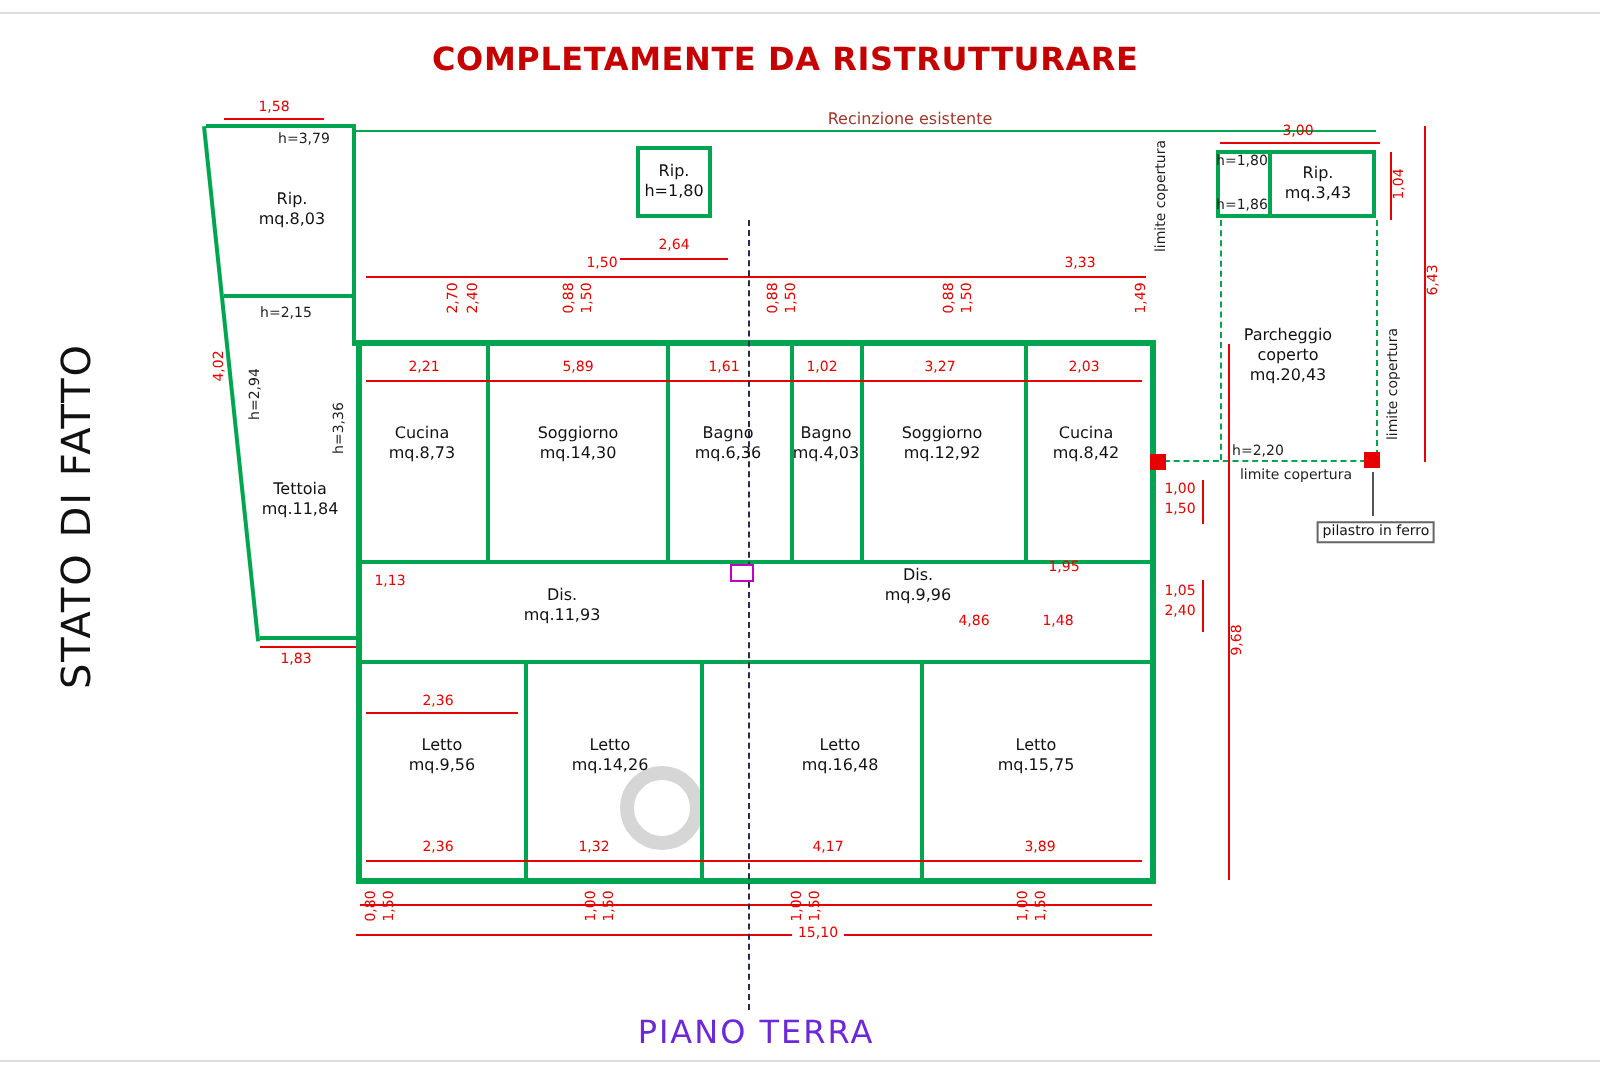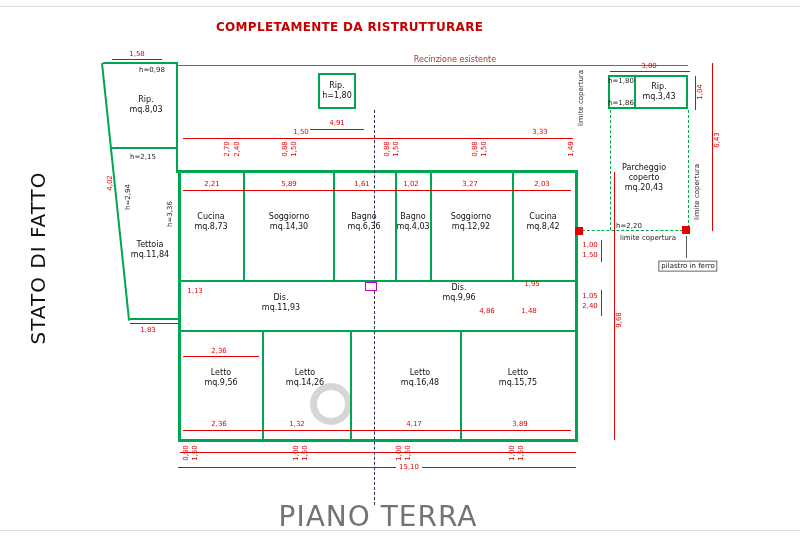--- a/index.html
+++ b/index.html
@@ -19,26 +19,26 @@
   .mag{position:absolute;border:1px solid #c400c4;background:#fff}
   
   .lab{position:absolute;font-size:7px;line-height:1.25;color:var(--red,#e60000);
        white-space:pre-line;text-align:center;transform:translate(-50%,-50%)}
   .rot{transform:translate(-50%,-50%) rotate(-90deg)}
   .blk{color:#1d1d1d}
   .rm{color:#111;font-size:8px}
   .dkr{color:#9c3a2e;font-size:8px}
   .box{color:#111;font-size:7px;border:1px solid #666;background:#fff;padding:0 2px;white-space:nowrap}
   .bgw{background:#fff;padding:0 3px}
-  .title{position:absolute;left:216px;top:20px;font-size:12px;font-weight:bold;
+  .title{position:absolute;left:216px;top:20px;font-size:16px;font-weight:bold;
          color:var(--titlered,#c40000);letter-spacing:.3px;white-space:nowrap}
   .side{position:absolute;left:38px;top:258px;transform:translate(-50%,-50%) rotate(-90deg);
         font-size:20px;color:#111;letter-spacing:1px;white-space:nowrap}
   .floor{position:absolute;left:378px;top:516px;transform:translate(-50%,-50%);
-         font-size:28px;color:#737373;letter-spacing:1px;white-space:nowrap}
+         font-size:16px;color:#6d28d9;letter-spacing:1px;white-space:nowrap}
   .wm{position:absolute;opacity:.42;color:#9d9d9d}
   .wm-ring{left:310px;top:383px;width:42px;height:42px;border:7px solid #9d9d9d;border-radius:50%}
   .wm-text{left:356px;top:378px;font-size:40px;font-weight:bold}
 </style>
 </head>
 <body>
 
 <div id="stage">
 
   <div class="hr" style="top:6px"></div>
@@ -134,34 +134,34 @@
 mq.14,26</div>
     <div class="lab rm" style="left: 420px; top: 378px;">Letto
 mq.16,48</div>
     <div class="lab rm" style="left: 518px; top: 378px;">Letto
 mq.15,75</div>
     <div class="lab rm" style="left: 644px; top: 178px;">Parcheggio
 coperto
 mq.20,43</div>
     <div class="lab rm" style="left: 659px; top: 92px;">Rip.
 mq.3,43</div>
-    <div class="lab blk" style="left: 152px; top: 70px;">h=0,98</div>
+    <div class="lab blk" style="left: 152px; top: 70px;">h=3,79</div>
     <div class="lab blk" style="left: 143px; top: 157px;">h=2,15</div>
     <div class="lab blk rot" style="left: 128px; top: 197px;">h=2,94</div>
     <div class="lab blk rot" style="left: 170px; top: 214px;">h=3,36</div>
     <div class="lab blk" style="left: 621px; top: 81px;">h=1,80</div>
     <div class="lab blk" style="left: 621px; top: 103px;">h=1,86</div>
     <div class="lab blk" style="left: 629px; top: 226px;">h=2,20</div>
     <div class="lab blk" style="left: 648px; top: 238px;">limite copertura</div>
     <div class="lab blk rot" style="left: 581px; top: 98px;">limite copertura</div>
     <div class="lab blk rot" style="left: 697px; top: 192px;">limite copertura</div>
     <div class="lab box" style="left: 688px; top: 266px;">pilastro in ferro</div>
     <div class="lab dkr" style="left: 455px; top: 60px;">Recinzione esistente</div>
     <div class="lab " style="left: 137px; top: 54px;">1,58</div>
-    <div class="lab " style="left: 337px; top: 123px;">4,91</div>
+    <div class="lab " style="left: 337px; top: 123px;">2,64</div>
     <div class="lab " style="left: 301px; top: 132px;">1,50</div>
     <div class="lab rot" style="left: 227px; top: 149px;">2,70</div>
     <div class="lab rot" style="left: 237px; top: 149px;">2,40</div>
     <div class="lab rot" style="left: 285px; top: 149px;">0,88</div>
     <div class="lab rot" style="left: 294px; top: 149px;">1,50</div>
     <div class="lab rot" style="left: 387px; top: 149px;">0,88</div>
     <div class="lab rot" style="left: 396px; top: 149px;">1,50</div>
     <div class="lab rot" style="left: 475px; top: 149px;">0,88</div>
     <div class="lab rot" style="left: 484px; top: 149px;">1,50</div>
     <div class="lab " style="left: 540px; top: 132px;">3,33</div>

